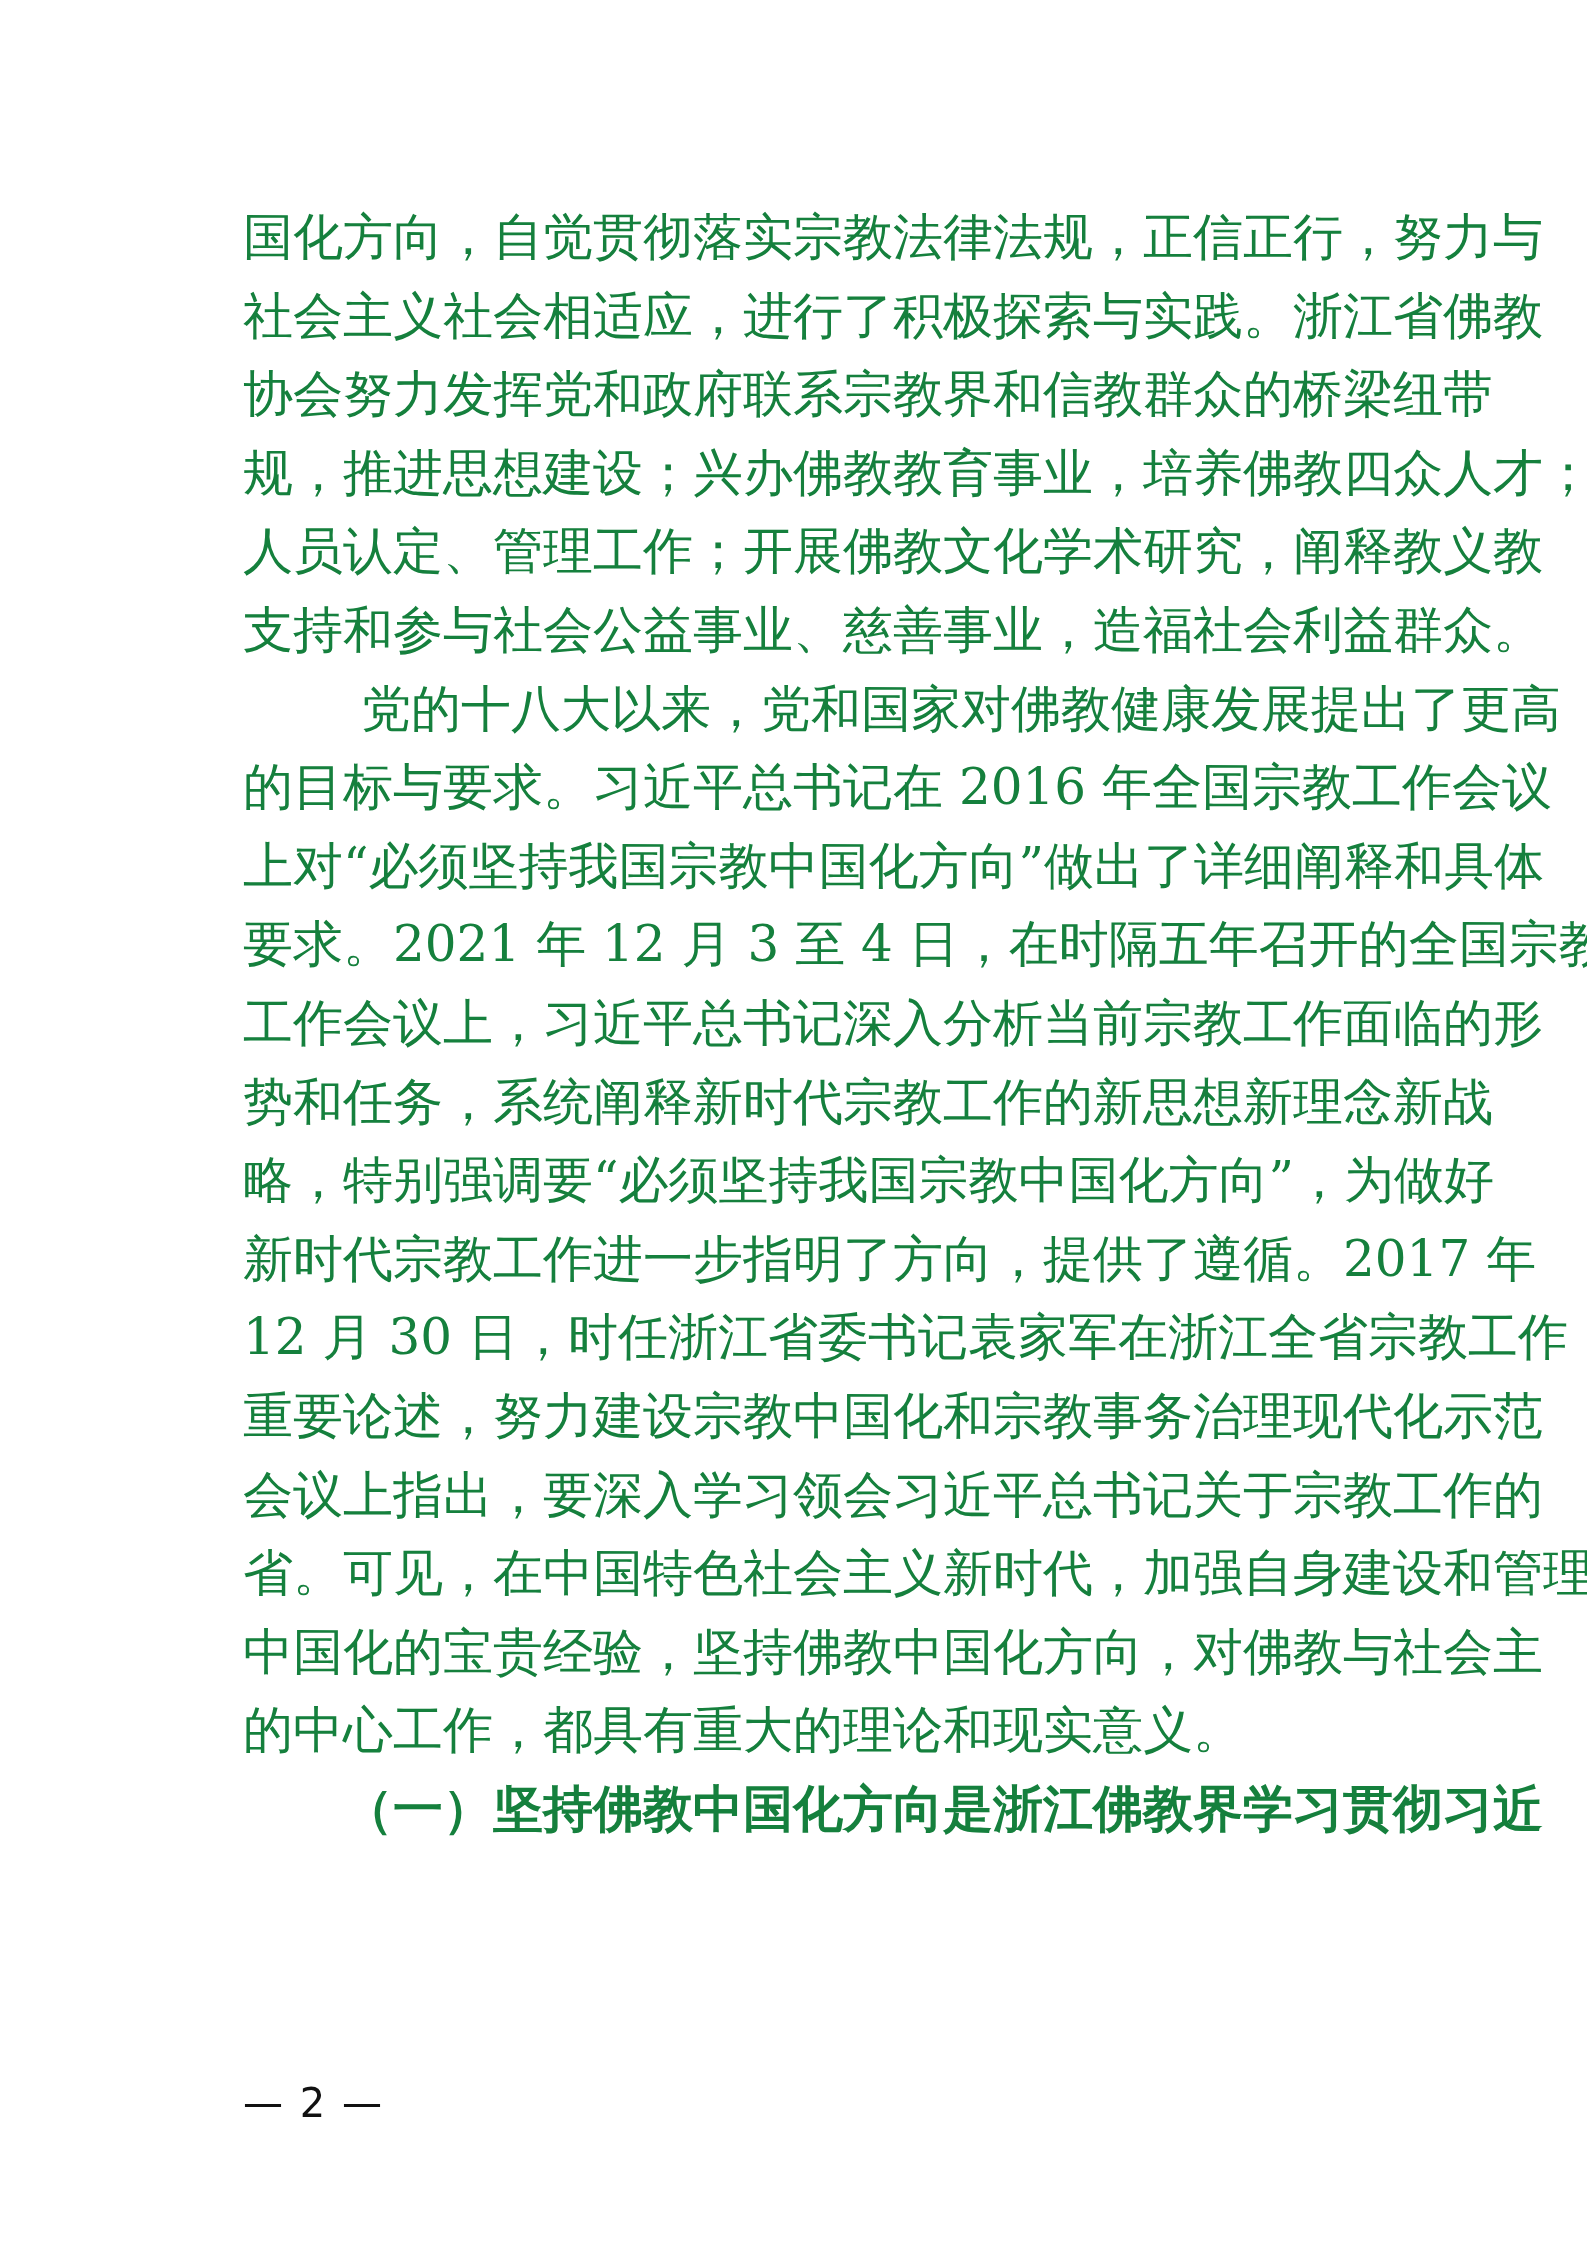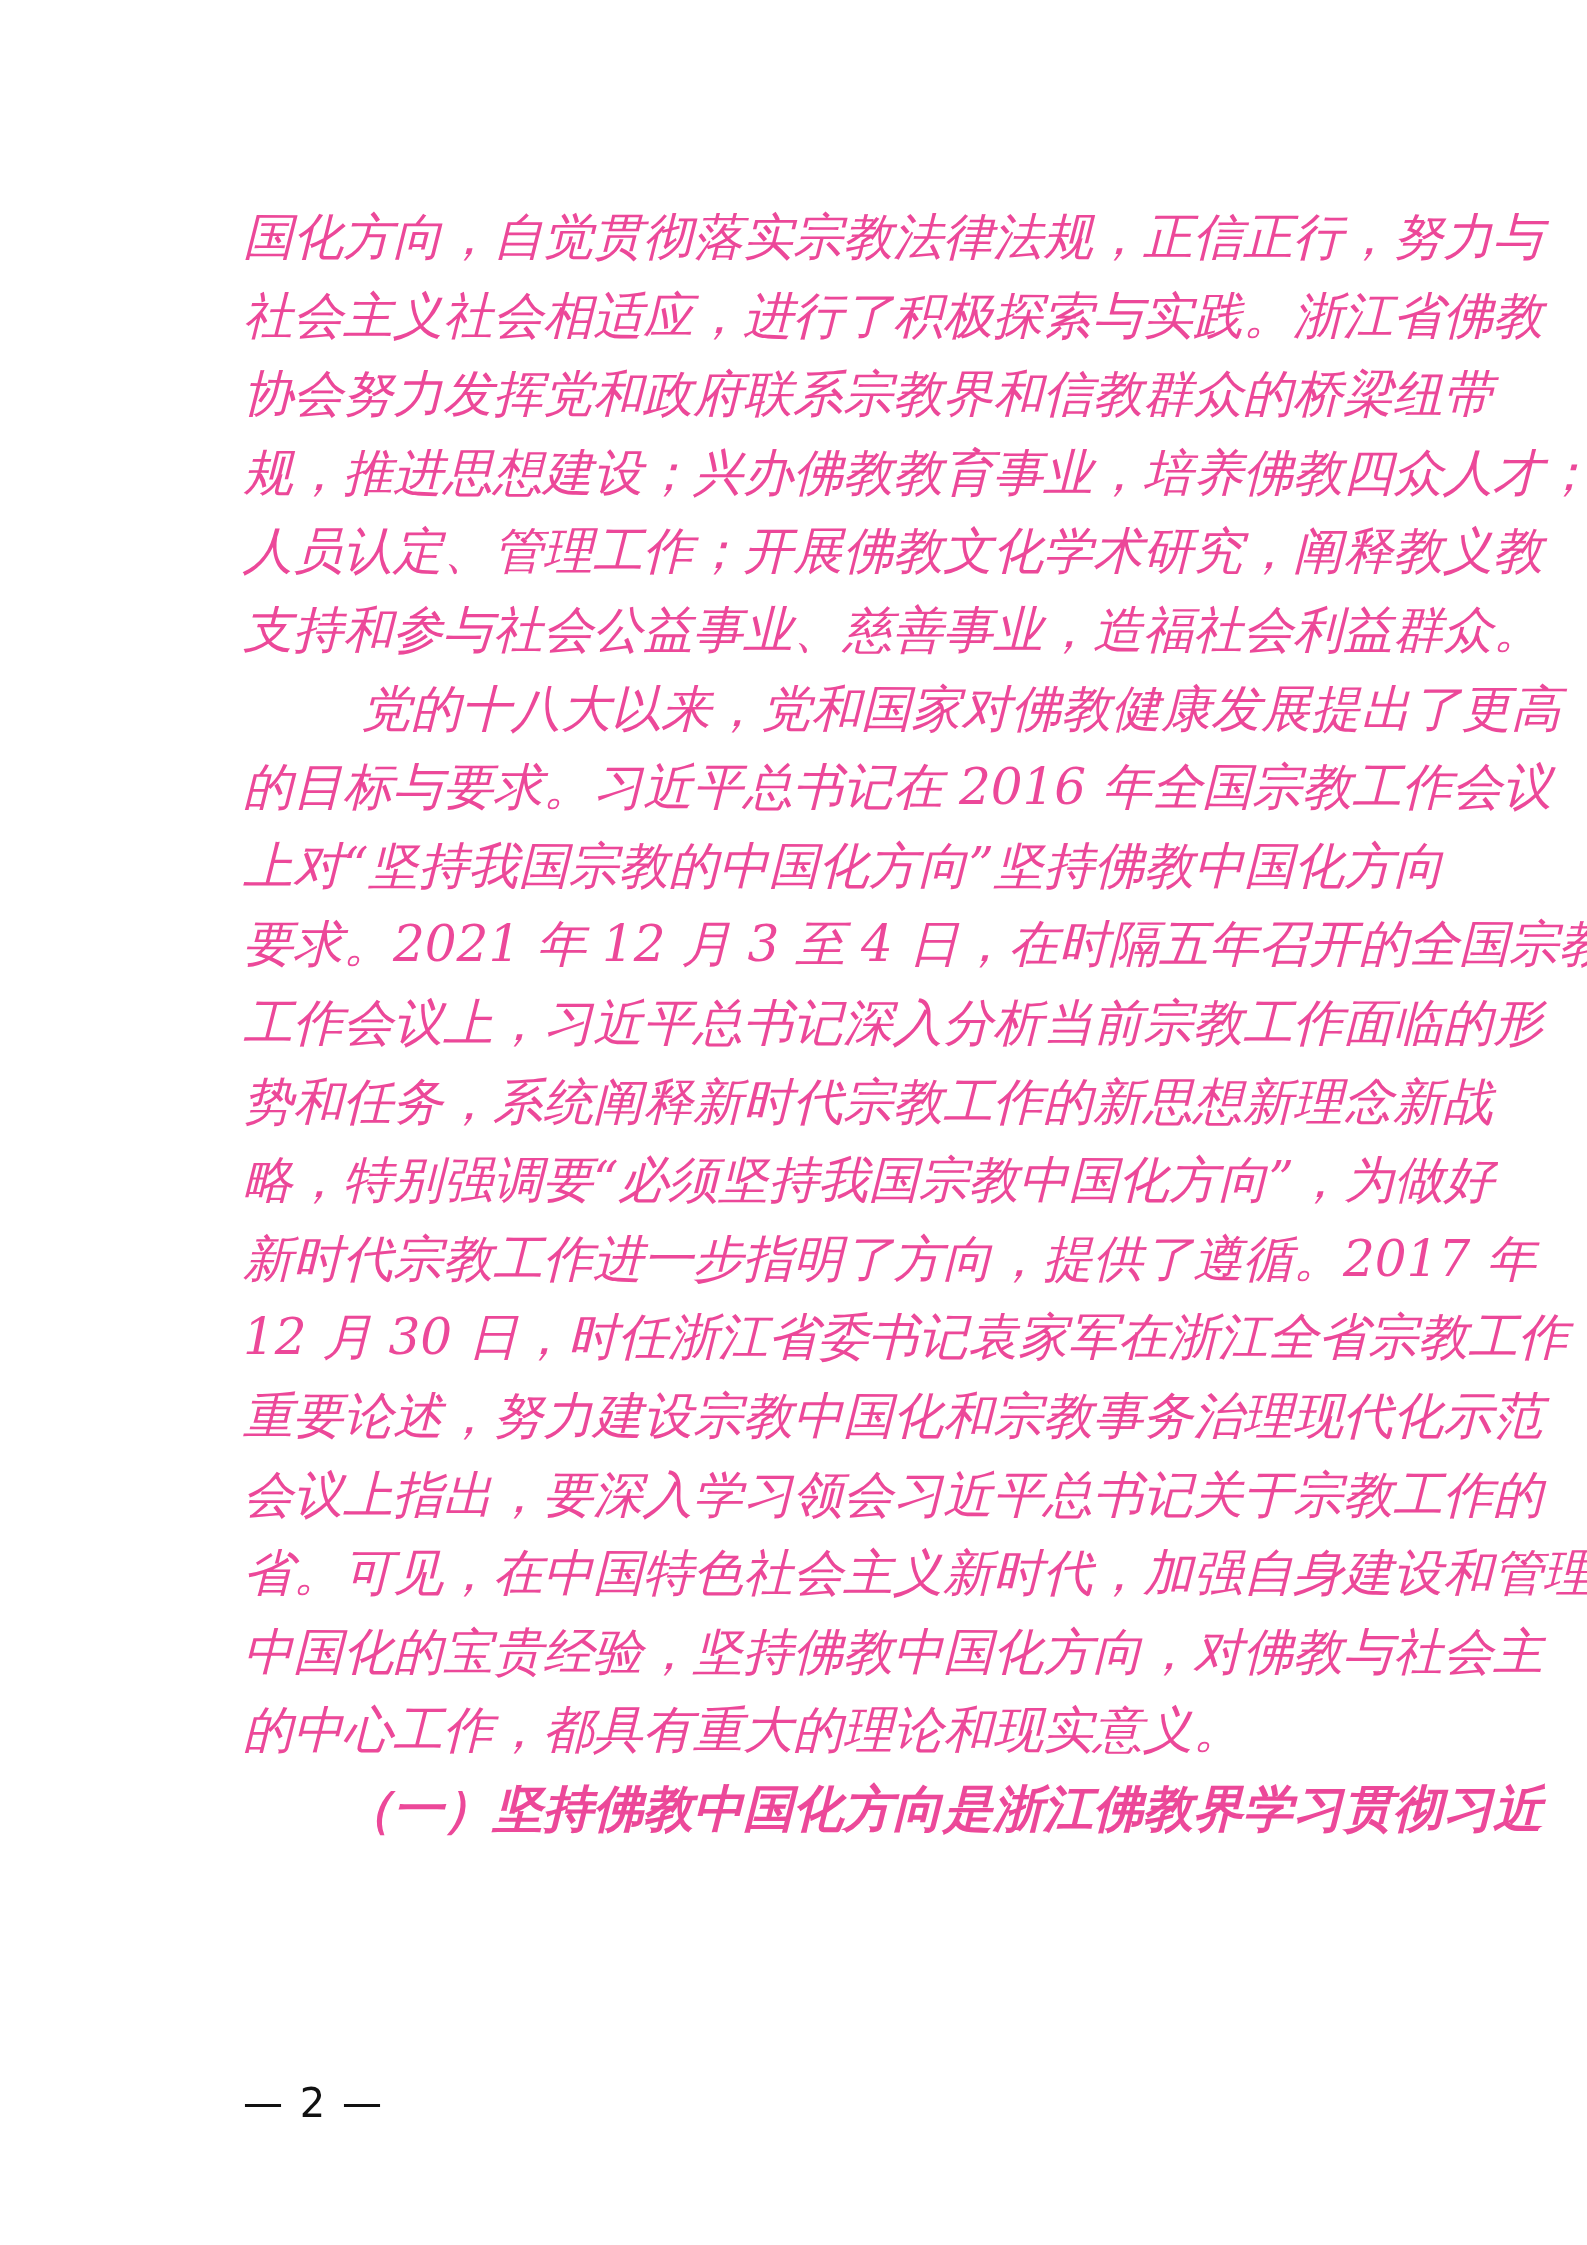--- a/index.html
+++ b/index.html
@@ -20,22 +20,21 @@
     height: 2245px;
     background: #ffffff;
   }
   .body-text {
     position: absolute;
     left: 243px;
     top: 198px;
     width: 1125px;
     font-family: "DejaVu Serif", "Liberation Serif", serif;
     font-size: 50px;
-    color: #ec4899;
-    font-style: italic;
+    color: #15803d;
   }
   .line {
     height: 78.6px;
     line-height: 78.6px;
     white-space: nowrap;
     text-align: justify;
     text-align-last: justify;
     display: block;
   }
   .line.last {
@@ -69,21 +68,21 @@
       <span class="line">社会主义社会相适应，进行了积极探索与实践。浙江省佛教</span>
       <span class="line">协会努力发挥党和政府联系宗教界和信教群众的桥梁纽带</span>
       <span class="line">规，推进思想建设；兴办佛教教育事业，培养佛教四众人才；</span>
       <span class="line">人员认定、管理工作；开展佛教文化学术研究，阐释教义教</span>
       <span class="line">支持和参与社会公益事业、慈善事业，造福社会利益群众。</span>
     </div>
 
     <div>
       <span class="line indent">党的十八大以来，党和国家对佛教健康发展提出了更高</span>
       <span class="line">的目标与要求。习近平总书记在 2016 年全国宗教工作会议</span>
-      <span class="line">上对“坚持我国宗教的中国化方向”坚持佛教中国化方向</span>
+      <span class="line">上对“必须坚持我国宗教中国化方向”做出了详细阐释和具体</span>
       <span class="line">要求。2021 年 12 月 3 至 4 日，在时隔五年召开的全国宗教</span>
       <span class="line">工作会议上，习近平总书记深入分析当前宗教工作面临的形</span>
       <span class="line">势和任务，系统阐释新时代宗教工作的新思想新理念新战</span>
       <span class="line">略，特别强调要“必须坚持我国宗教中国化方向”，为做好</span>
       <span class="line">新时代宗教工作进一步指明了方向，提供了遵循。2017 年</span>
       <span class="line">12 月 30 日，时任浙江省委书记袁家军在浙江全省宗教工作</span>
       <span class="line">重要论述，努力建设宗教中国化和宗教事务治理现代化示范</span>
       <span class="line">会议上指出，要深入学习领会习近平总书记关于宗教工作的</span>
       <span class="line">省。可见，在中国特色社会主义新时代，加强自身建设和管理</span>
       <span class="line">中国化的宝贵经验，坚持佛教中国化方向，对佛教与社会主</span>

